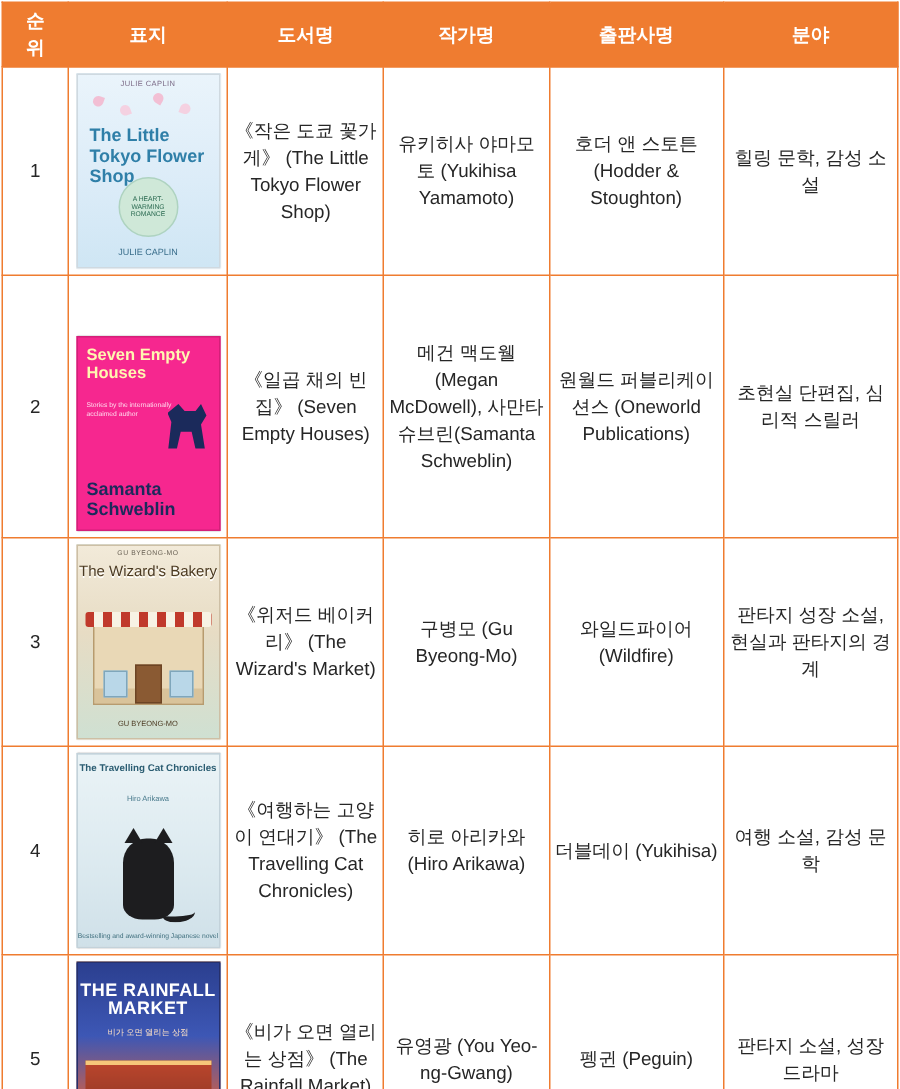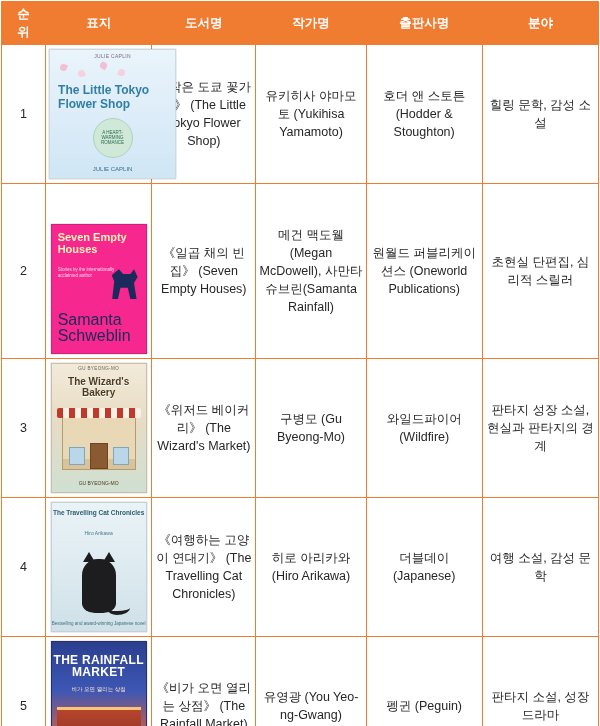--- a/index.html
+++ b/index.html
@@ -56,21 +56,20 @@
     overflow: hidden;
     box-shadow: 0 0 1px rgba(0,0,0,.45);
     font-size: 8px;
     line-height: 1.1;
   }
 
   
   .cover-tokyo {
     background: linear-gradient(180deg,#eaf4fb 0%,#dcecf8 55%,#cfe6f4 100%);
     border: 1px solid #cfd9e0;
-    padding-left: 31px;
   }
   .cover-tokyo .topline {
     position: absolute; top: 4px; left: 0; right: 0;
     font-size: 5px; color: #7b6a86; letter-spacing: .3px;
   }
   .cover-tokyo .petals {
     position: absolute; top: 12px; left: 6px; right: 6px; height: 18px;
   }
   .cover-tokyo .petals i {
     position: absolute; width: 7px; height: 7px; border-radius: 50% 0 50% 50%;
@@ -113,36 +112,36 @@
     position: absolute; top: 42px; left: 6px; right: 28px;
     font-size: 4.5px; color: #ffd9ec; text-align: left; line-height: 1.3;
   }
   .cover-seven .s-dog {
     position: absolute; right: 8px; top: 44px;
     width: 26px; height: 30px; background: #1b2a5b;
     clip-path: polygon(28% 0,44% 16%,72% 16%,86% 0,100% 26%,86% 46%,96% 100%,72% 100%,62% 62%,34% 62%,24% 100%,2% 100%,10% 40%,0 20%);
   }
   .cover-seven .s-author {
     position: absolute; bottom: 8px; left: 6px; right: 6px;
-    font-size: 16px; font-weight: normal; color: #1b2a5b; text-align: left;
+    font-size: 12px; font-weight: bold; color: #1b2a5b; text-align: left;
     line-height: 1.05;
   }
 
   
   .cover-wizard {
     background: linear-gradient(180deg,#f2ead9 0%,#e7dcc4 45%,#cfe0d2 100%);
     border: 1px solid #cdbfa5;
   }
   .cover-wizard .w-top {
     position: absolute; top: 3px; left: 0; right: 0;
     font-size: 4.5px; color: #6a6255; letter-spacing: .4px;
   }
   .cover-wizard .w-title {
     position: absolute; top: 12px; left: 0; right: 0;
-    font-size: 10px; font-weight: bold; color: #4b3a22;
+    font-size: 10px; font-weight: normal; color: #4b3a22;
     text-shadow: 0 1px 0 #fff;
   }
   .cover-wizard .w-shop {
     position: absolute; bottom: 22px; left: 10px; right: 10px; height: 52px;
     background: #e9d8b6; border: 1px solid #b79b6e;
     box-shadow: inset 0 -10px 0 #d9c39a;
   }
   .cover-wizard .w-shop:before {
     content: ""; position: absolute; top: -9px; left: -6px; right: -6px; height: 10px;
     background: repeating-linear-gradient(90deg,#c0392b 0 6px,#f7f2e4 6px 12px);
@@ -281,21 +280,21 @@
       <td class="rank-cell">2</td>
       <td class="cover-cell">
         <div class="cover cover-seven">
           <div class="s-title">Seven Empty Houses</div>
           <div class="s-blurb">Stories by the internationally acclaimed author</div>
           <div class="s-dog"></div>
           <div class="s-author">Samanta Schweblin</div>
         </div>
       </td>
       <td>《일곱 채의 빈 집》 (Seven Empty Houses)</td>
-      <td>메건 맥도웰 (Megan McDowell), 사만타 슈브린(Samanta Rainfall)</td>
+      <td>메건 맥도웰 (Megan McDowell), 사만타 슈브린(Samanta Schweblin)</td>
       <td>원월드 퍼블리케이션스 (Oneworld Publications)</td>
       <td>초현실 단편집, 심리적 스릴러</td>
     </tr>
 
     <tr>
       <td class="rank-cell">3</td>
       <td class="cover-cell">
         <div class="cover cover-wizard">
           <div class="w-top">GU BYEONG-MO</div>
           <div class="w-title">The Wizard's Bakery</div>
@@ -319,21 +318,21 @@
         <div class="cover cover-cat">
           <div class="c-title">The Travelling Cat Chronicles</div>
           <div class="c-author">Hiro Arikawa</div>
           <div class="c-cat"></div>
           <div class="c-tail"></div>
           <div class="c-foot">Bestselling and award-winning Japanese novel</div>
         </div>
       </td>
       <td>《여행하는 고양이 연대기》 (The Travelling Cat Chronicles)</td>
       <td>히로 아리카와 (Hiro Arikawa)</td>
-      <td>더블데이 (Japanese)</td>
+      <td>더블데이 (Yukihisa)</td>
       <td>여행 소설, 감성 문학</td>
     </tr>
 
     <tr>
       <td class="rank-cell">5</td>
       <td class="cover-cell">
         <div class="cover cover-rain">
           <div class="r-title">THE RAINFALL MARKET</div>
           <div class="r-korean">비가 오면 열리는 상점</div>
           <div class="r-market">

